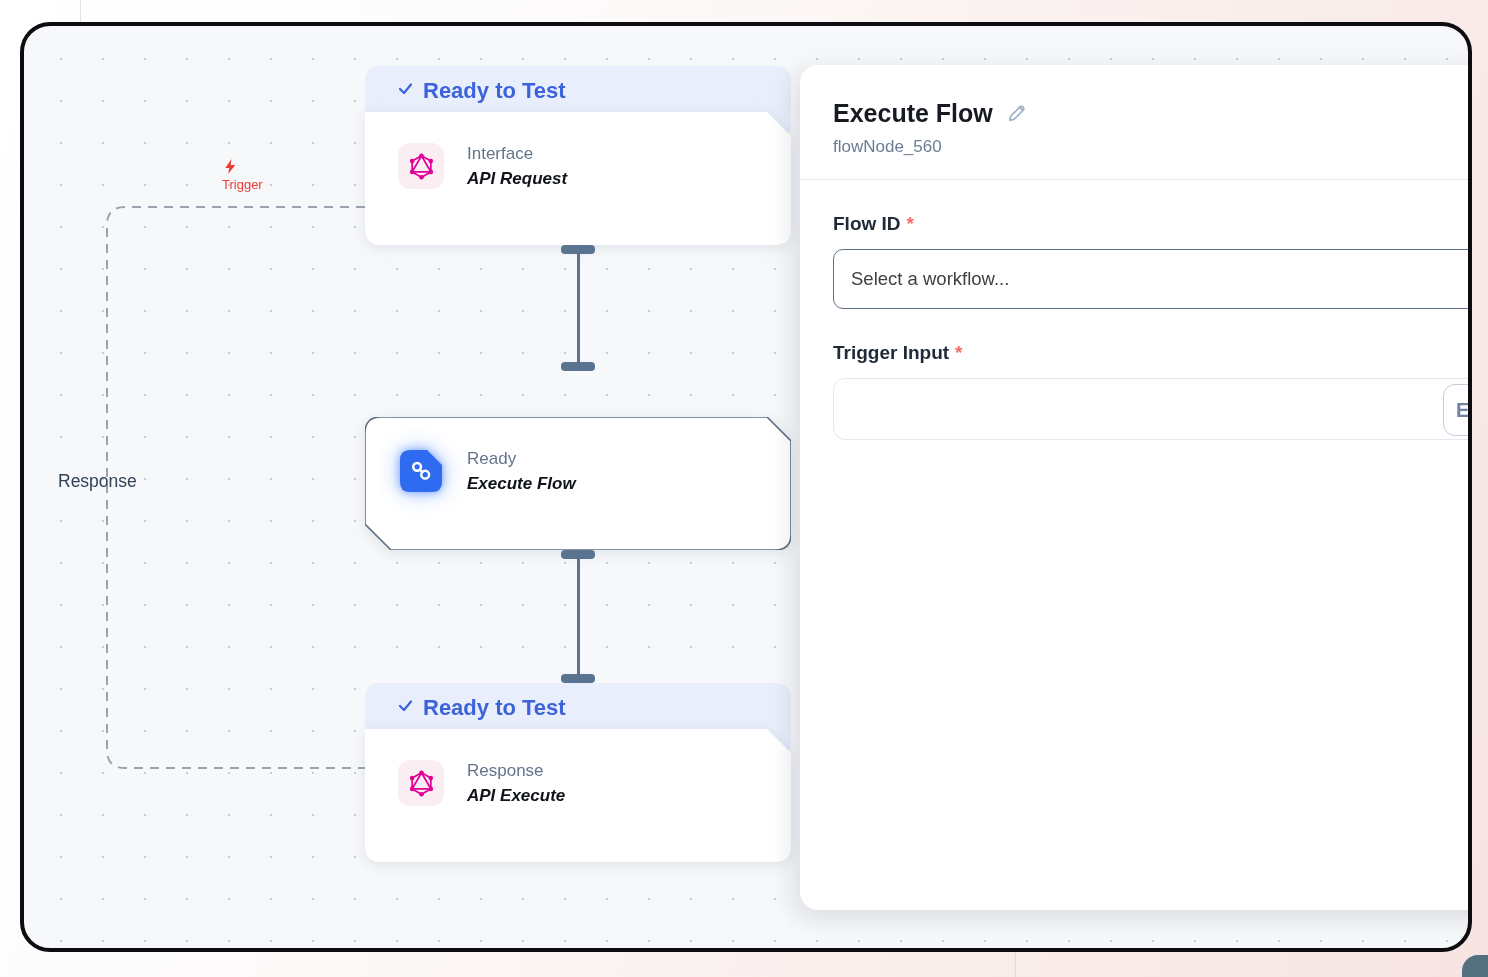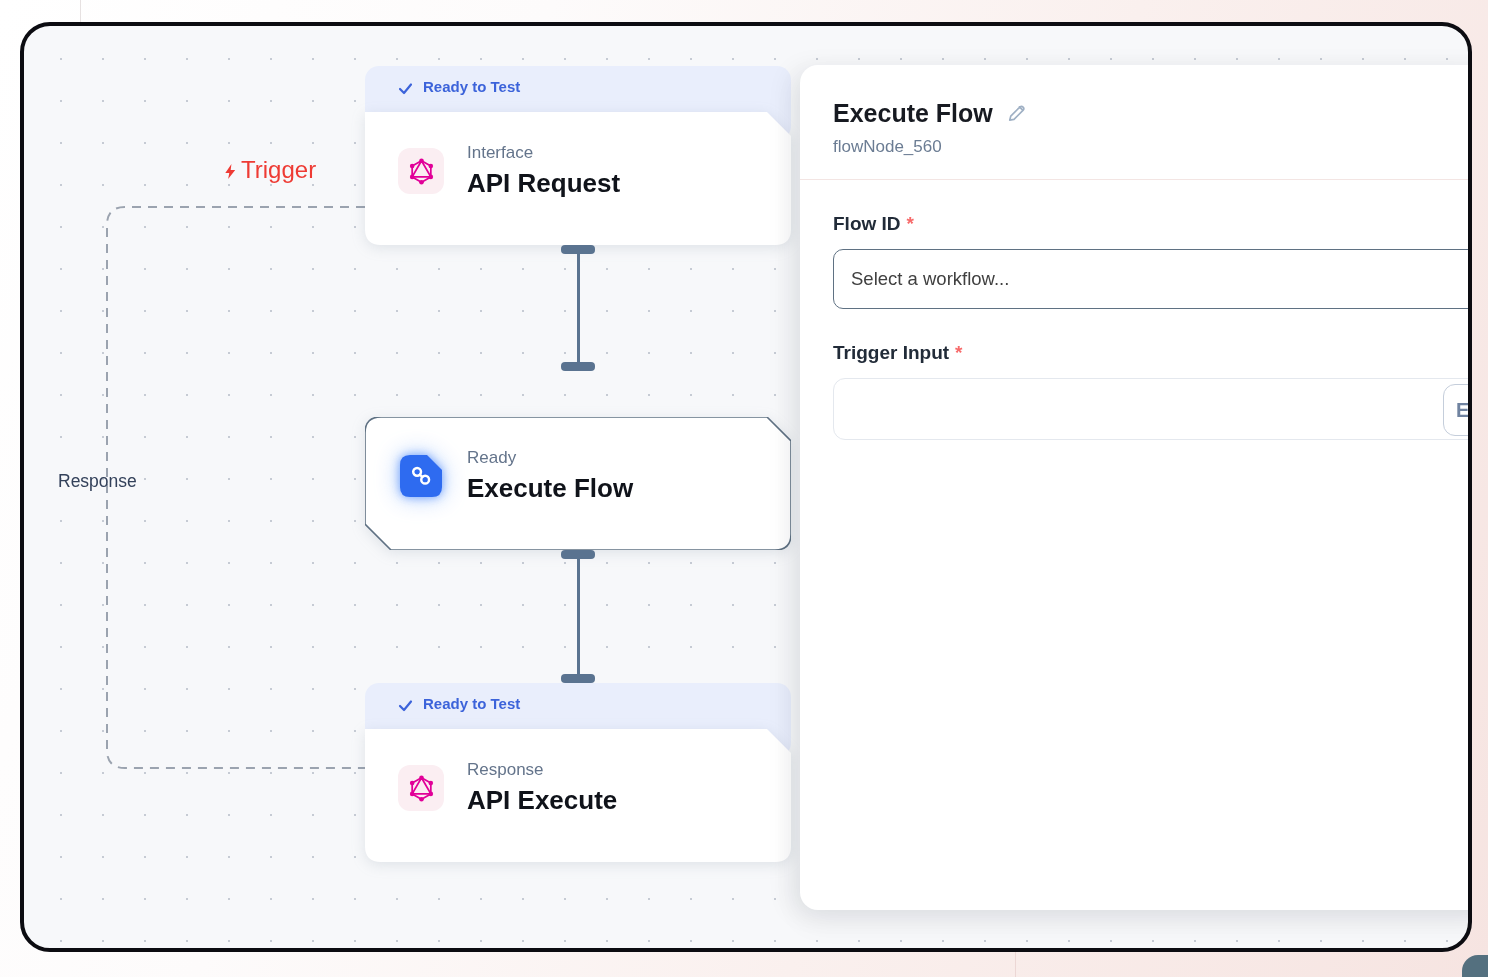--- a/index.html
+++ b/index.html
@@ -14,45 +14,45 @@
   
   .frame { position:absolute; left:20px; top:22px; width:1452px; height:930px;
     border:4px solid #0c0c11; border-radius:30px; overflow:hidden;
     background-color:#f7f8fa;
     background-image:radial-gradient(circle,#c6cbd4 1.2px, transparent 1.4px);
     background-size:42px 42px; background-position:16px 12px; }
   .canvas { position:absolute; inset:0; }
 
   .wire-svg { position:absolute; inset:0; width:100%; height:100%; pointer-events:none; }
 
-  .trigger-label { position:absolute; left:198px; top:130px; display:flex; align-items:center; gap:2px;
-    color:#ee3b34; font-size:24px; font-weight:500; }
+  .trigger-label { position:absolute; left:198px; top:130px; display:flex; align-items:flex-start; gap:2px;
+    color:#ee3b34; font-size:13px; font-weight:500;flex-direction:column; }
   .response-label { position:absolute; left:34px; top:445px; color:#33415a; font-size:17.5px; }
 
   
   .node { position:absolute; left:341px; width:426px; height:180px; }
   .node-badge { position:absolute; top:0; left:0; right:0; height:74px; border-radius:14px;
     display:flex; align-items:flex-start; padding:12px 0 0 32px; gap:9px;
-    font-size:15px; font-weight:600; }
+    font-size:22px; font-weight:600; }
   .badge-ready { background:#e9eefc; color:#3c63da; }
   .badge-warning { background:#fae8a3; color:#8f6c15; }
   .badge-icon { width:17px; height:17px; margin-top:2px; flex:0 0 auto; }
 
   .node-card { position:absolute; top:46px; left:0; width:426px; height:156px; cursor:pointer; }
   .card-bg { position:absolute; inset:0; width:426px; height:133px;
     filter:drop-shadow(0 3px 7px rgba(100,116,139,.16)); }
   .card-content { position:relative; display:flex; align-items:center; gap:23px; padding:31px 0 0 33px; }
   .icon-tile { width:46px; height:46px; border-radius:12px; display:flex; align-items:center; justify-content:center; flex:0 0 auto; }
   .tile-pink { background:#fbeef2; }
   .logic-glow { filter:drop-shadow(0 0 5px rgba(96,150,250,.85)) drop-shadow(0 0 11px rgba(96,150,250,.45)); }
   .tile-blue { width:42px; height:42px; background:#2e6bf0; display:flex; align-items:center; justify-content:center;
     clip-path:path('M10 0 H27 L42 15 V32 Q42 42 32 42 H10 Q0 42 0 32 V10 Q0 0 10 0'); }
   .node-texts { display:flex; flex-direction:column; gap:5px; }
   .node-category { font-size:17px; color:#64748b; }
-  .node-title { font-size:26px; font-weight:700; color:#10131a; }
+  .node-title { font-size:17px; font-weight:700; color:#10131a;font-style:italic; }
 
   .connector-line { position:absolute; width:3px; background:#5a7390; left:553px; }
   .connector-cap { position:absolute; width:34px; height:9px; border-radius:4px; background:#5a7390; left:537px; }
 
   
   .panel { position:absolute; left:776px; top:39px; width:700px; height:845px; background:#ffffff;
     border-radius:18px; box-shadow:-10px 4px 26px rgba(15,23,42,.07), 0 12px 30px rgba(15,23,42,.06);
     padding:34px 0 0 33px; }
   .panel-title-row { display:flex; align-items:center; gap:12px; }
   .panel-title { font-size:25px; font-weight:600; color:#171a21; }

